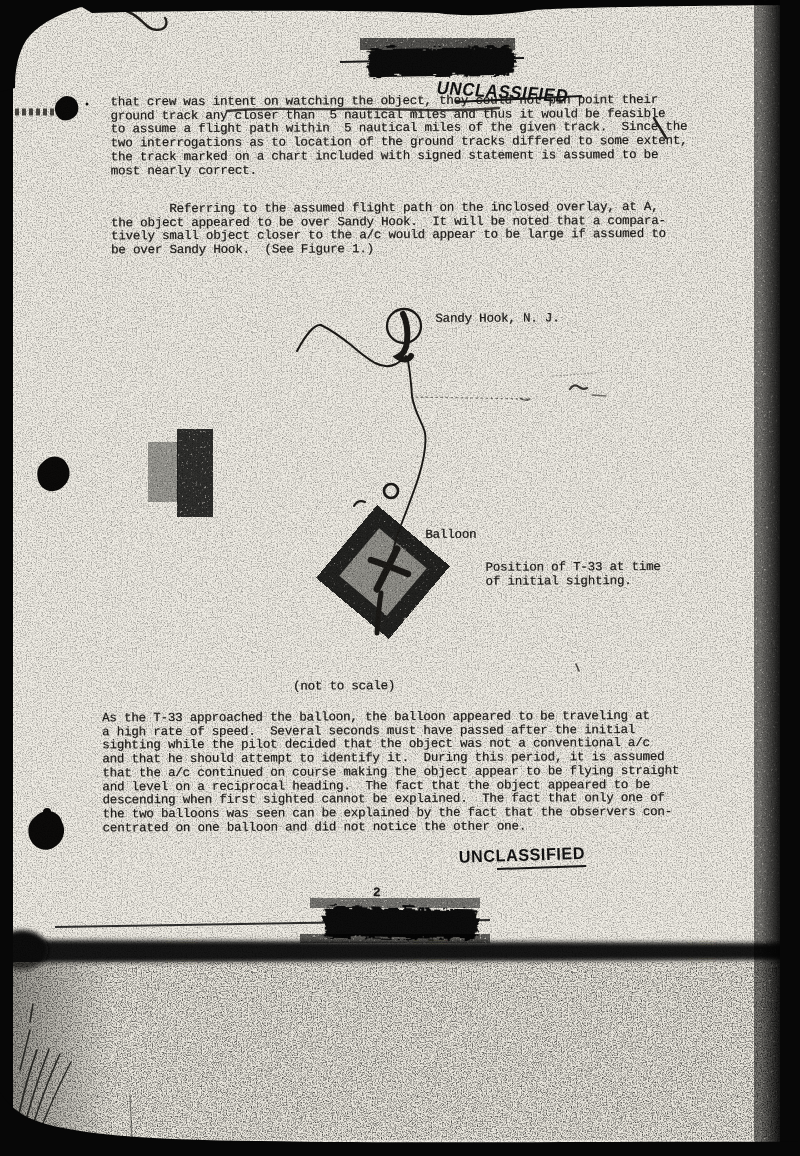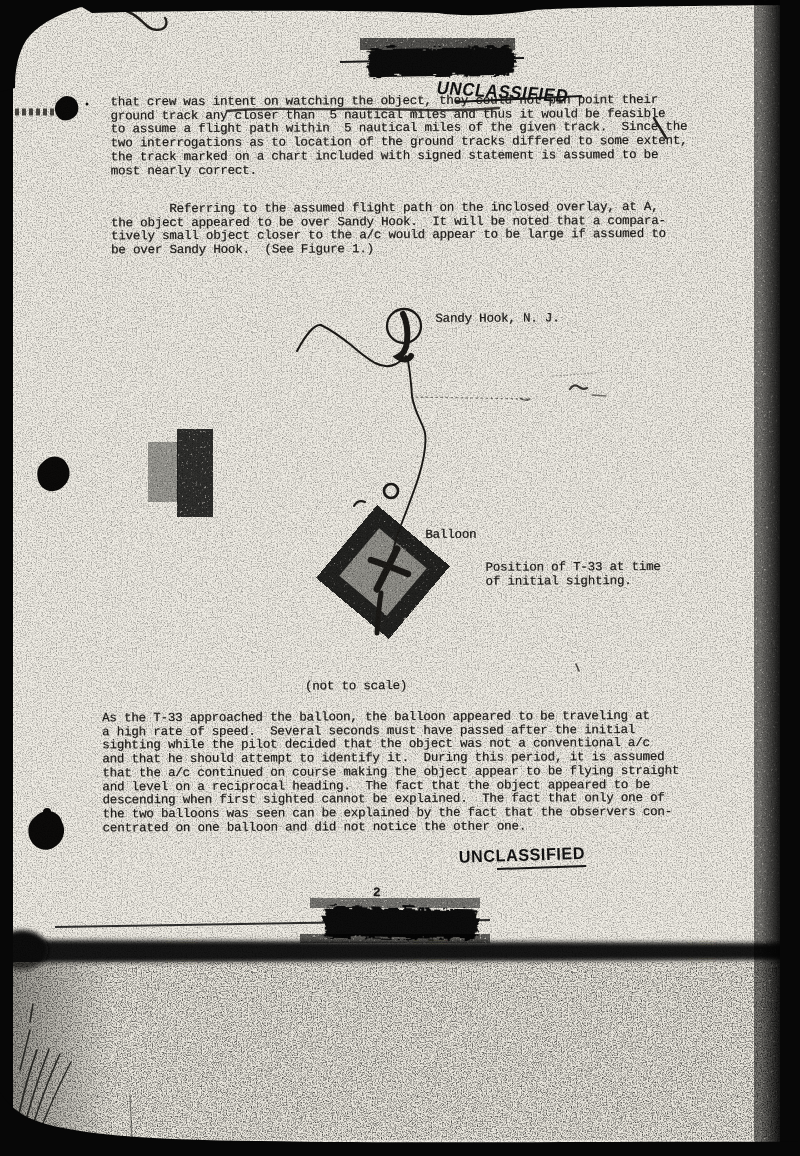--- a/index.html
+++ b/index.html
@@ -43,21 +43,21 @@
   <div class="mono" style="left:112px;top:202px;">        Referring to the assumed flight path on the inclosed overlay, at A,
 the object appeared to be over Sandy Hook.  It will be noted that a compara-
 tively small object closer to the a/c would appear to be large if assumed to
 be over Sandy Hook.  (See Figure 1.)</div>
 
   <div class="mono" style="left:436px;top:313px;">Sandy Hook, N. J.</div>
   <div class="mono" style="left:425px;top:482px;margin-top:47px;">Balloon</div>
   <div class="mono" style="left:485px;top:562px;">Position of T-33 at time
 of initial sighting.</div>
 
-  <div class="mono" style="left:304px;top:680px;font-family:Liberation Mono, monospace;">(not to scale)</div>
+  <div class="mono" style="left:292px;top:680px;font-family:Liberation Mono, monospace;">(not to scale)</div>
 
   <div class="mono" style="left:101px;top:711px;">As the T-33 approached the balloon, the balloon appeared to be traveling at
 a high rate of speed.  Several seconds must have passed after the initial
 sighting while the pilot decided that the object was not a conventional a/c
 and that he should attempt to identify it.  During this period, it is assumed
 that the a/c continued on course making the object appear to be flying straight
 and level on a reciprocal heading.  The fact that the object appeared to be
 descending when first sighted cannot be explained.  The fact that only one of
 the two balloons was seen can be explained by the fact that the observers con-
 centrated on one balloon and did not notice the other one.</div>

